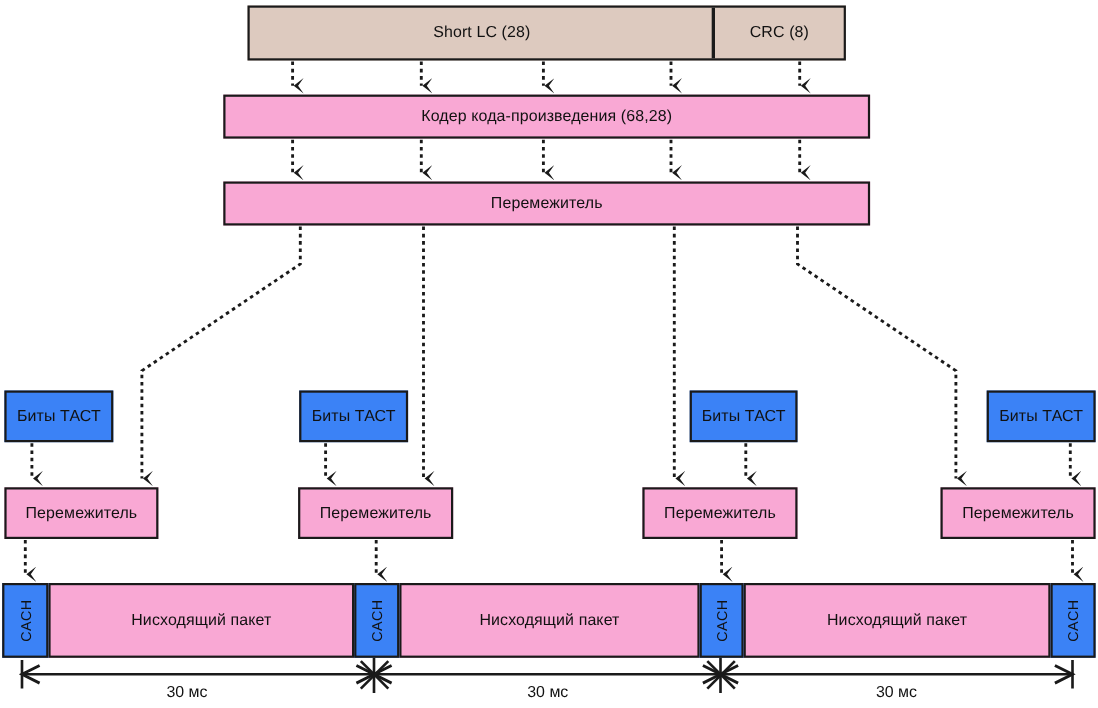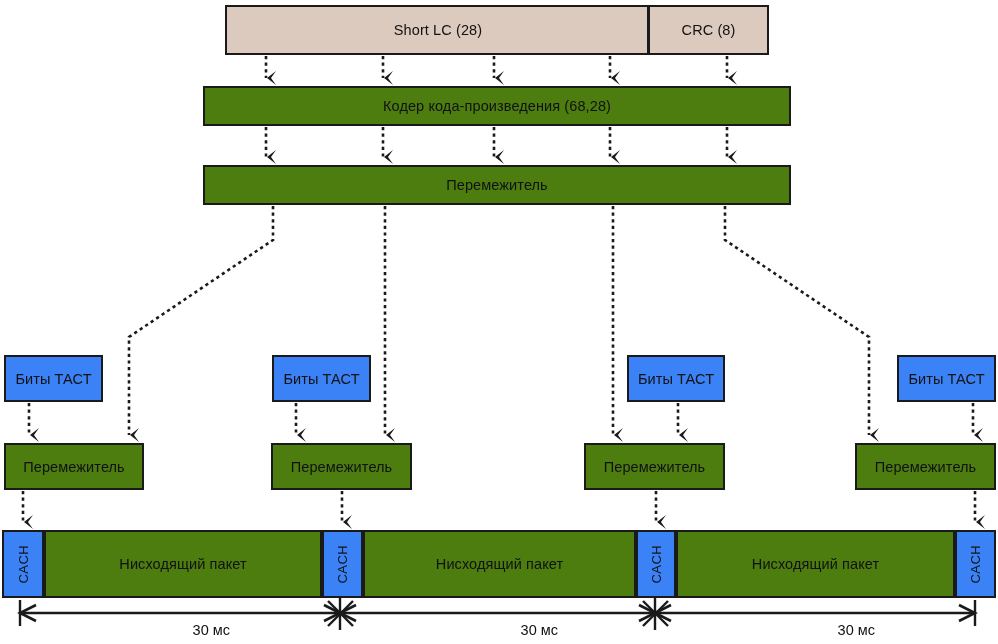--- a/index.html
+++ b/index.html
@@ -23,21 +23,21 @@
     border: 2.5px solid #1a1a1a;
     display: flex;
     align-items: center;
     justify-content: center;
     font-size: 14.5px;
     color: #111111;
     letter-spacing: 0.1px;
     white-space: nowrap;
   }
   .box-beige { background: #ddcabf; }
-  .box-white { background: #4d7c0f; }
+  .box-white { background: #f9a8d4; }
   .box-red   { background: #3b82f6; }
 
   .top-field {
     position: absolute;
     top: 0;
     bottom: 0;
     display: flex;
     align-items: center;
     justify-content: center;
     font-size: 14.5px;
@@ -66,21 +66,21 @@
     top: 0;
     width: 998px;
     height: 644px;
     pointer-events: none;
   }
 
   .timing-label {
     position: absolute;
     font-size: 14.5px;
     color: #111111;
-    text-align: right;
+    text-align: center;
     white-space: nowrap;
   }
 </style>
 </head>
 <body>
 
 <div id="diagram-root">
 
   <div class="box box-beige" style="left:225px; top:5px; width:544px; height:50px;">
     <div class="top-field" style="left:0px; width:422px;">

